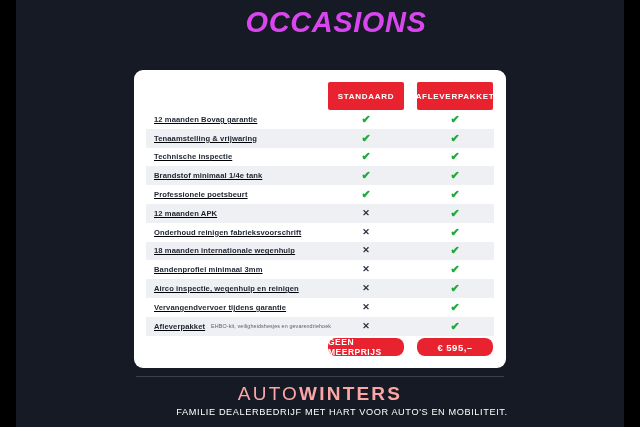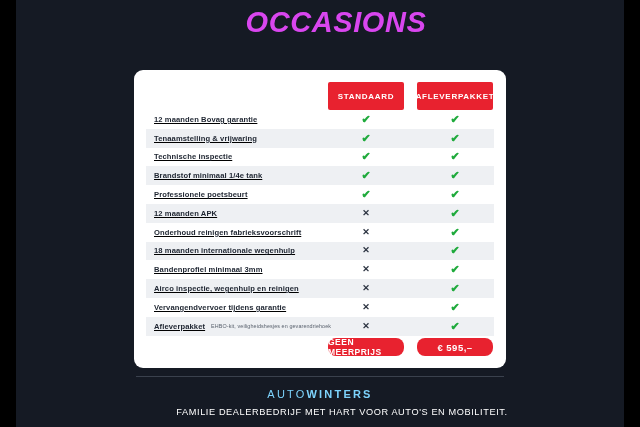--- a/index.html
+++ b/index.html
@@ -183,22 +183,22 @@
   }
 
   .brand {
     position: absolute;
     left: 0;
     top: 385px;
     width: 640px;
     text-align: center;
   }
   .brand-line {
-    font-size: 11px;
-    color: #7dd3fc;
+    font-size: 19px;
+    color: #fca5a5;
     letter-spacing: 2.2px;
     line-height: 18px;
   }
   .brand-line .light { font-weight: normal; }
   .brand-line .bold { font-weight: bold; }
   .brand-tag {
     font-size: 9.2px;
     color: #ffffff;
     letter-spacing: 0.6px;
     margin-top: 4px;

